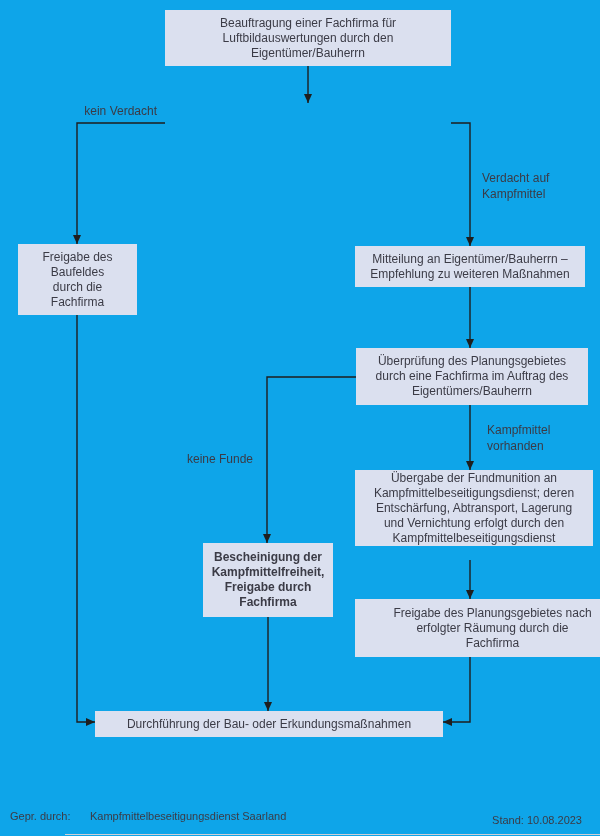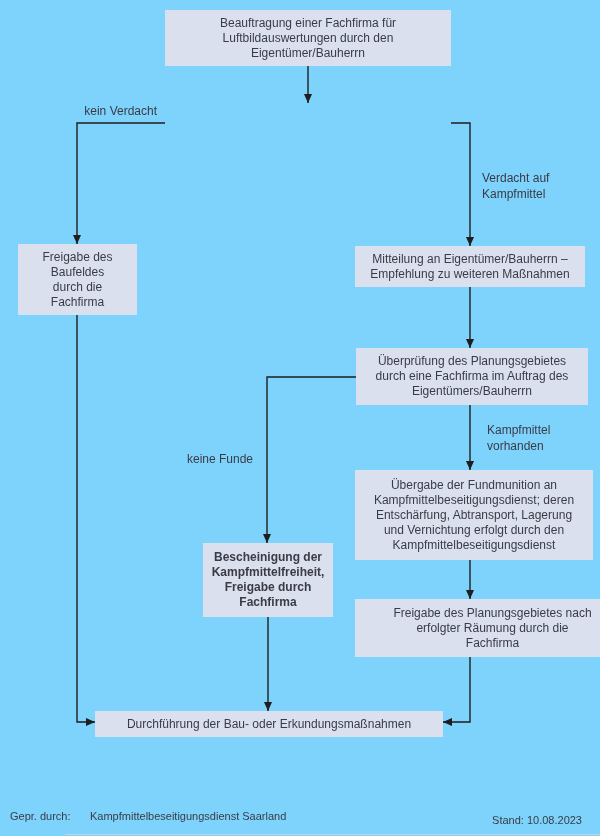--- a/index.html
+++ b/index.html
@@ -1,19 +1,19 @@
 <!DOCTYPE html>
 <html lang="de"><head>
 <meta charset="utf-8">
 <style>
   html,body{margin:0;padding:0;background:#ffffff;}
   .canvas{
     position:relative;
     width:600px;height:836px;
-    background:#7dd3fc;
+    background:#0ea5e9;
     font-family:"Liberation Sans", sans-serif;
     color:#3b3b46;
     overflow:hidden;
   }
   .connectors{
     position:absolute;left:0;top:0;width:600px;height:836px;
     pointer-events:none;
   }
   .node{
     position:absolute;
@@ -75,21 +75,21 @@
 durch die
 Fachfirma</div>
 
   <div class="node" style="left:355px;top:246px;width:230px;height:41px;">Mitteilung an Eigentümer/Bauherrn –
 Empfehlung zu weiteren Maßnahmen</div>
 
   <div class="node" style="left:356px;top:348px;width:232px;height:57px;">Überprüfung des Planungsgebietes
 durch eine Fachfirma im Auftrag des
 Eigentümers/Bauherrn</div>
 
-  <div class="node" style="left:355px;top:470px;width:238px;height:90px;">Übergabe der Fundmunition an
+  <div class="node" style="left:355px;top:470px;width:238px;height:76px;">Übergabe der Fundmunition an
 Kampfmittelbeseitigungsdienst; deren
 Entschärfung, Abtransport, Lagerung
 und Vernichtung erfolgt durch den
 Kampfmittelbeseitigungsdienst</div>
 
   <div class="node" style="left:203px;top:543px;width:130px;height:74px;font-weight:bold;">Bescheinigung der
 Kampfmittelfreiheit,
 Freigabe durch
 Fachfirma</div>
 

